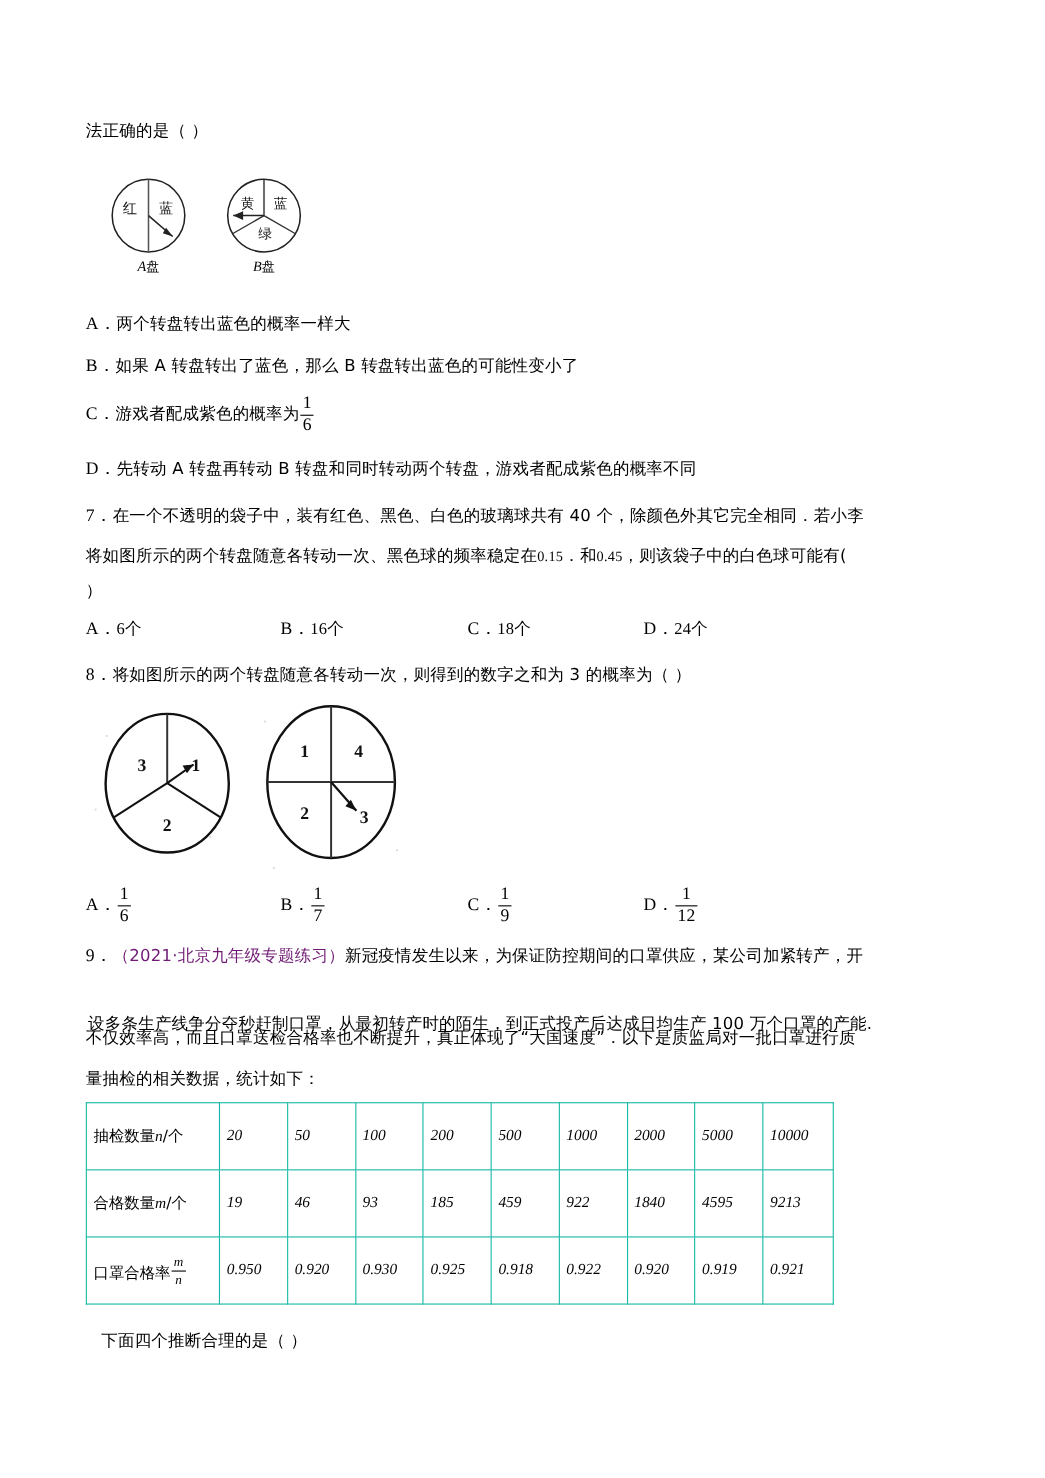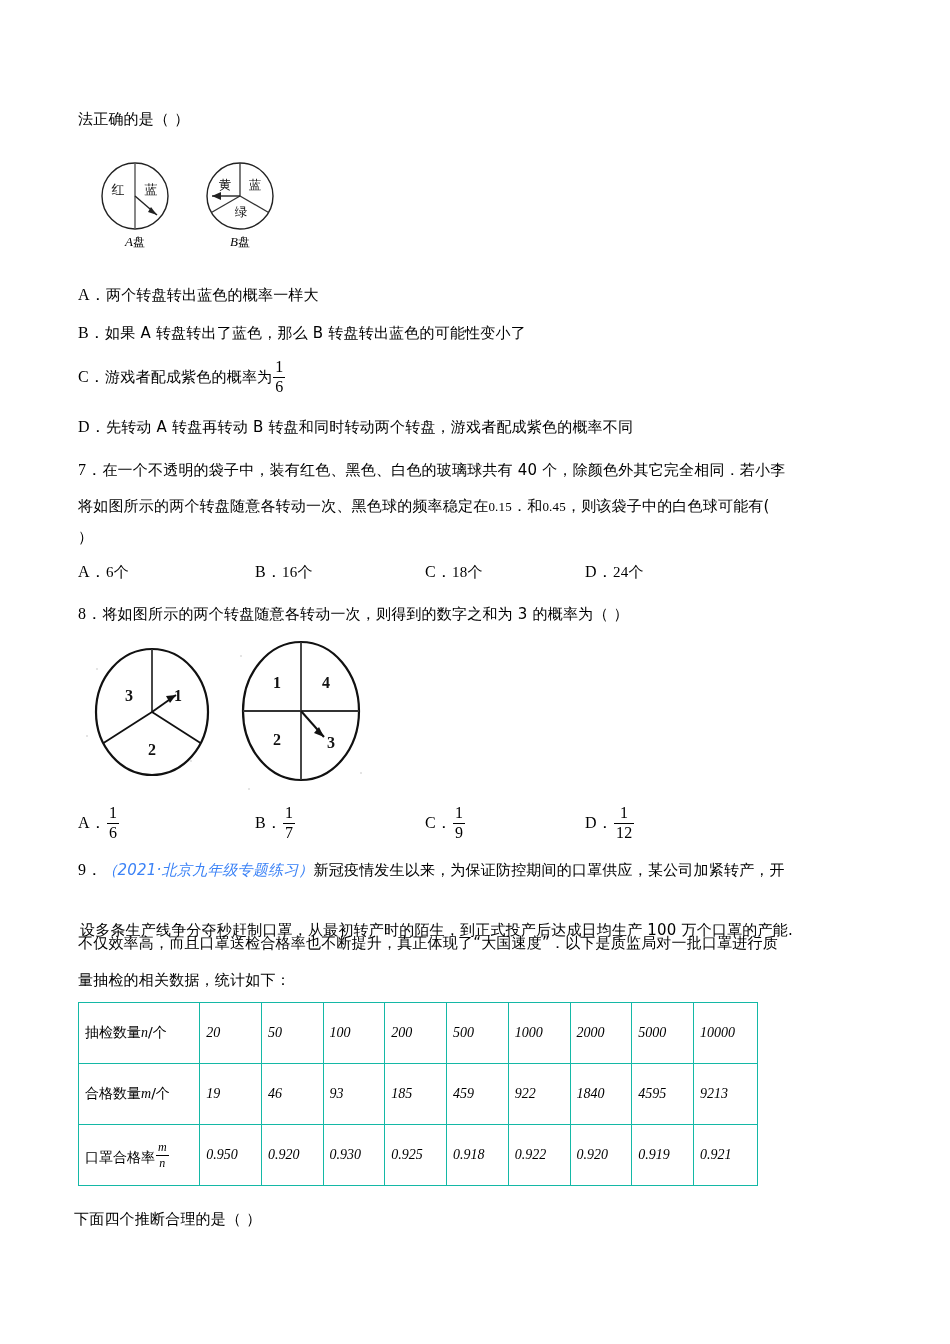--- a/index.html
+++ b/index.html
@@ -33,22 +33,21 @@
     font-size: 15px;
   }
   .opt-letter {
     font-family: "Liberation Serif", "DejaVu Serif", serif;
     font-size: 16px;
   }
   .num {
     font-family: "Liberation Serif", "DejaVu Serif", serif;
   }
   .red {
-    color: #3b82f6;
-    font-style: italic;
+    color: #701a75;
   }
   
   .frac {
     display: inline-block;
     vertical-align: -0.55em;
     text-align: center;
     font-family: "Liberation Serif", "DejaVu Serif", serif;
     font-size: 14px;
     line-height: 1.05;
     margin: 0 1px;
@@ -311,15 +310,15 @@
         <td class="datacell">0.925</td>
         <td class="datacell">0.918</td>
         <td class="datacell">0.922</td>
         <td class="datacell">0.920</td>
         <td class="datacell">0.919</td>
         <td class="datacell">0.921</td>
       </tr>
     </tbody>
   </table>
 
-  <div class="line body-text" style="left:74px; top:1208px;">下面四个推断合理的是（  ）</div>
+  <div class="line body-text" style="left:92px; top:1208px;">下面四个推断合理的是（  ）</div>
 
 </div>
 
 </body></html>

